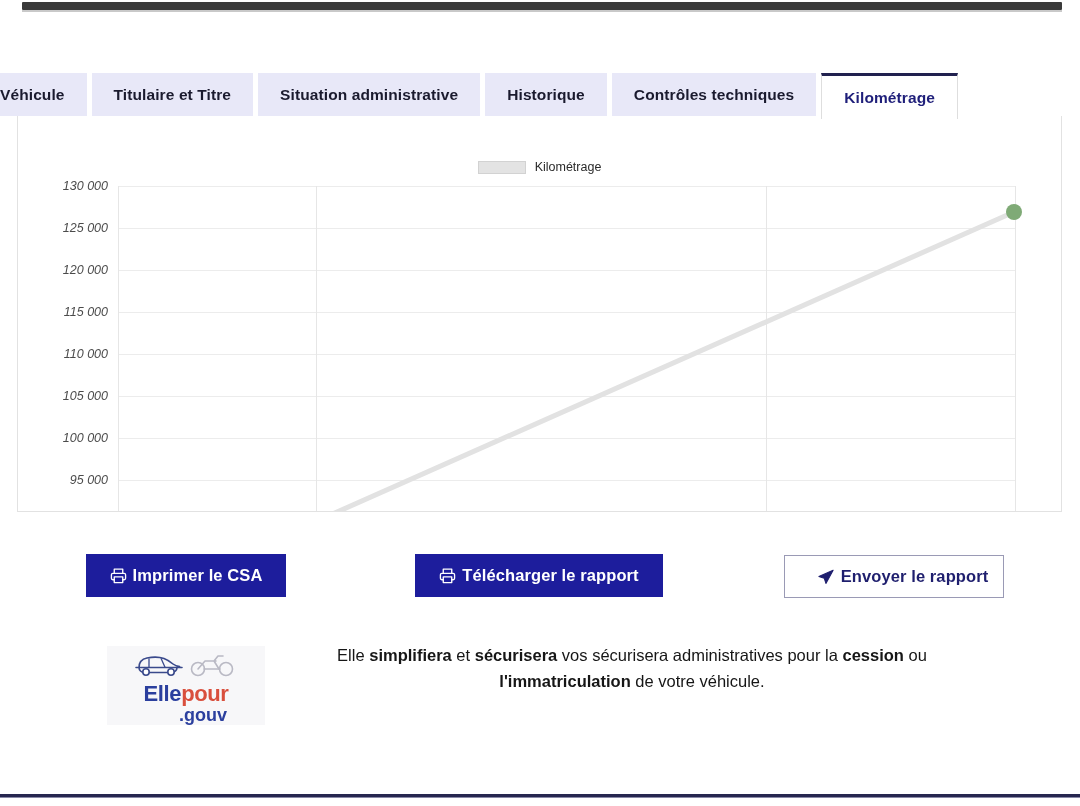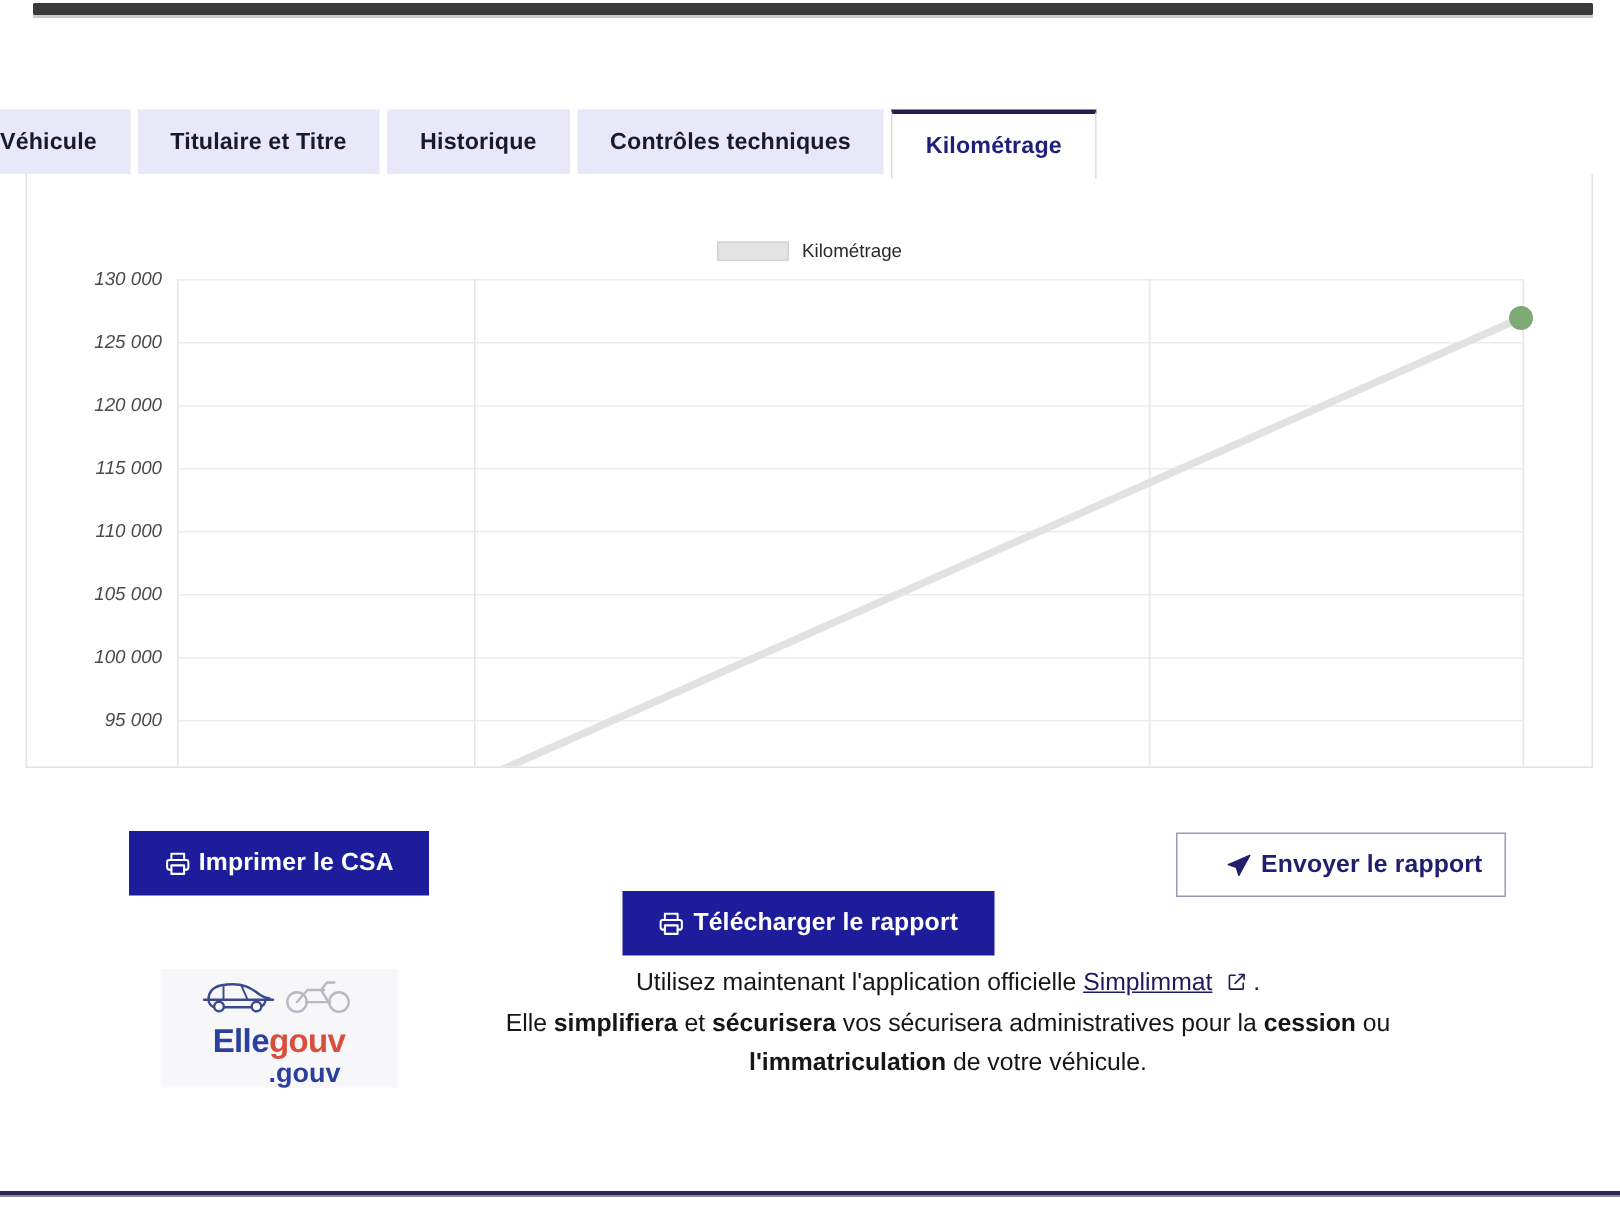--- a/index.html
+++ b/index.html
@@ -172,21 +172,21 @@
   .btn-primary {
     background: #1d1d9c;
     color: #ffffff;
   }
   .btn-outline {
     background: #ffffff;
     color: #1f1f6e;
     border: 1px solid #9a9ab5;
   }
   #btn-print   { left: 69px;  top: 0;   width: 200px; }
-  #btn-download{ left: 398px; top: 0;   width: 248px; margin-top: 40px; }
+  #btn-download{ left: 398px; top: 0;   width: 248px; }
   #btn-send    { left: 767px; top: 1px; width: 220px; padding-left: 23px; }
 
   .btn svg { flex: none; display: block; }
 
   
   .promo {
     position: absolute;
     left: 17px;
     top: 637px;
     width: 1045px;
@@ -267,20 +267,21 @@
 
 <div class="page">
 
   <div class="top-chrome">
     <div class="top-chrome-bar"></div>
   </div>
 
   <div class="tabs">
     <button class="tab">Véhicule</button>
     <button class="tab">Titulaire et Titre</button>
+    <button class="tab">Situation administrative</button>
     <button class="tab">Historique</button>
     <button class="tab">Contrôles techniques</button>
     <button class="tab active">Kilométrage</button>
   </div>
 
   <div class="content-card">
 
     <div class="chart-legend">
       <span class="legend-swatch"></span>
       <span class="legend-label">Kilométrage</span>
@@ -370,32 +371,25 @@
           <path d="M19 10.5v9M31 10.3l4 9" stroke="#3a4a8c" stroke-width="1.3"></path>
           <circle cx="16" cy="24" r="3.2" stroke="#3a4a8c" stroke-width="1.6" fill="#fff"></circle>
           <circle cx="41" cy="24" r="3.2" stroke="#3a4a8c" stroke-width="1.6" fill="#fff"></circle>
 
           <circle cx="68" cy="21" r="6.5" stroke="#b9b9c4" stroke-width="1.6" fill="none"></circle>
           <circle cx="96" cy="21" r="6.5" stroke="#b9b9c4" stroke-width="1.6" fill="none"></circle>
           <path d="M68 21l7-8h9l5 8M75 13h11M84 13l4-5h5" stroke="#b9b9c4" stroke-width="1.6" stroke-linecap="round" stroke-linejoin="round"></path>
           <path d="M74 21h16" stroke="#b9b9c4" stroke-width="1.5" stroke-linecap="round"></path>
         </svg>
       </span>
-      <span class="logo-word"><span class="logo-simpl">Elle</span><span class="logo-immat">gouv</span></span>
+      <span class="logo-word"><span class="logo-simpl">Elle</span><span class="logo-immat">pour</span></span>
       <span class="logo-gouv">.gouv</span>
     </div>
 
     <div class="promo-text">
-      <div><span>Utilisez maintenant l'application officielle </span><a class="promo-link" href="#">Simplimmat</a><span class="ext-icon">
-            <svg width="13" height="13" viewBox="0 0 24 24" fill="none" stroke="#1a1a5e" stroke-width="2" stroke-linecap="round" stroke-linejoin="round">
-              <path d="M15 3h6v6"></path>
-              <path d="M10 14 20.5 3.5"></path>
-              <path d="M20 14v6a1 1 0 0 1-1 1H4a1 1 0 0 1-1-1V5a1 1 0 0 1 1-1h6"></path>
-            </svg>
-          </span><span>.</span></div>
 
       <div><span>Elle </span><b>simplifiera</b><span> et </span><b>sécurisera</b><span> vos sécurisera administratives pour la </span><b>cession</b><span> ou</span></div>
 
       <div><b>l'immatriculation</b><span> de votre véhicule.</span></div>
     </div>
   </div>
 
   <div class="bottom-rule"></div>
 </div>
 

